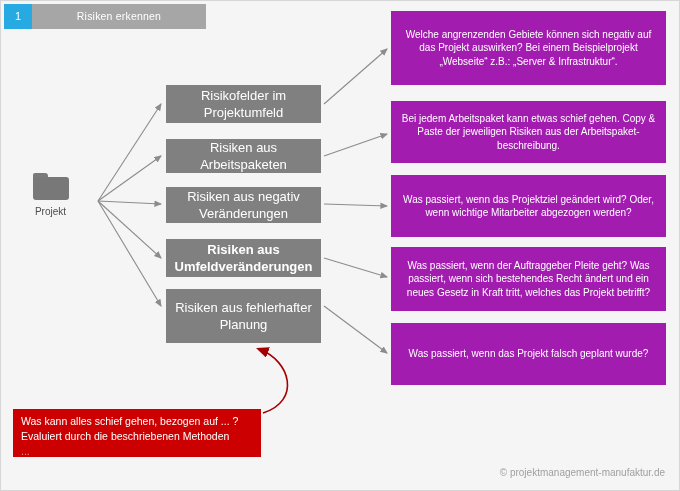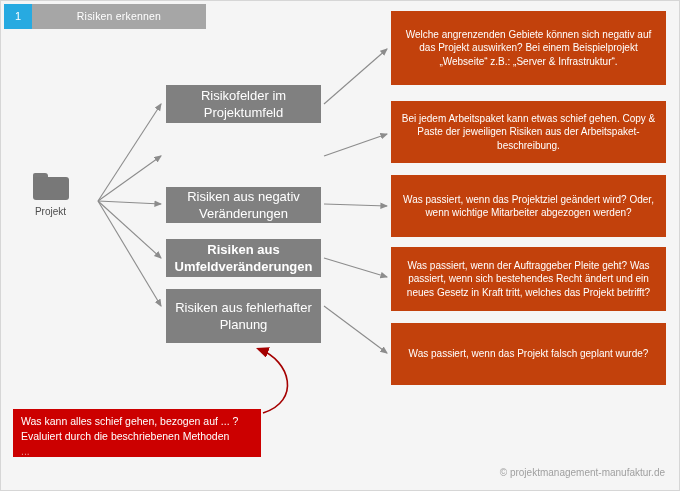--- a/index.html
+++ b/index.html
@@ -104,21 +104,21 @@
   }
   .mid-box {
     left: 165px;
     width: 155px;
     font-size: 13px;
   }
   .right-box {
     left: 390px;
     width: 275px;
     font-size: 10px;
-    background: #c2410c;
+    background: #a21caf;
   }
 
   
   #callout {
     position: absolute;
     left: 12px;
     top: 408px;
     width: 248px;
     height: 48px;
     background: #cc0000;
@@ -193,20 +193,21 @@
 
   <div id="project-node">
     <div class="folder-icon">
       <div class="tab"></div>
       <div class="body"></div>
     </div>
     <div id="project-label">Projekt</div>
   </div>
 
   <div class="box mid-box" style="top:84px;height:38px;">Risikofelder im Projektumfeld</div>
+  <div class="box mid-box" style="top:138px;height:34px;">Risiken aus Arbeitspaketen</div>
   <div class="box mid-box" style="top:186px;height:36px;">Risiken aus negativ Veränderungen</div>
   <div class="box mid-box" style="top:238px;height:38px;font-weight:bold;">Risiken aus Umfeldveränderungen</div>
   <div class="box mid-box" style="top:288px;height:54px;">Risiken aus fehlerhafter Planung</div>
 
   <div class="box right-box" style="top:10px;height:74px;">Welche angrenzenden Gebiete können sich negativ auf das Projekt auswirken? Bei einem Beispielprojekt „Webseite“ z.B.: „Server &amp; Infrastruktur“.</div>
   <div class="box right-box" style="top:100px;height:62px;">Bei jedem Arbeitspaket kann etwas schief gehen. Copy &amp; Paste der jeweiligen Risiken aus der Arbeitspaket-beschreibung.</div>
   <div class="box right-box" style="top:174px;height:62px;">Was passiert, wenn das Projektziel geändert wird? Oder, wenn wichtige Mitarbeiter abgezogen werden?</div>
   <div class="box right-box" style="top:246px;height:64px;">Was passiert, wenn der Auftraggeber Pleite geht? Was passiert, wenn sich bestehendes Recht ändert und ein neues Gesetz in Kraft tritt, welches das Projekt betrifft?</div>
   <div class="box right-box" style="top:322px;height:62px;">Was passiert, wenn das Projekt falsch geplant wurde?</div>
 

